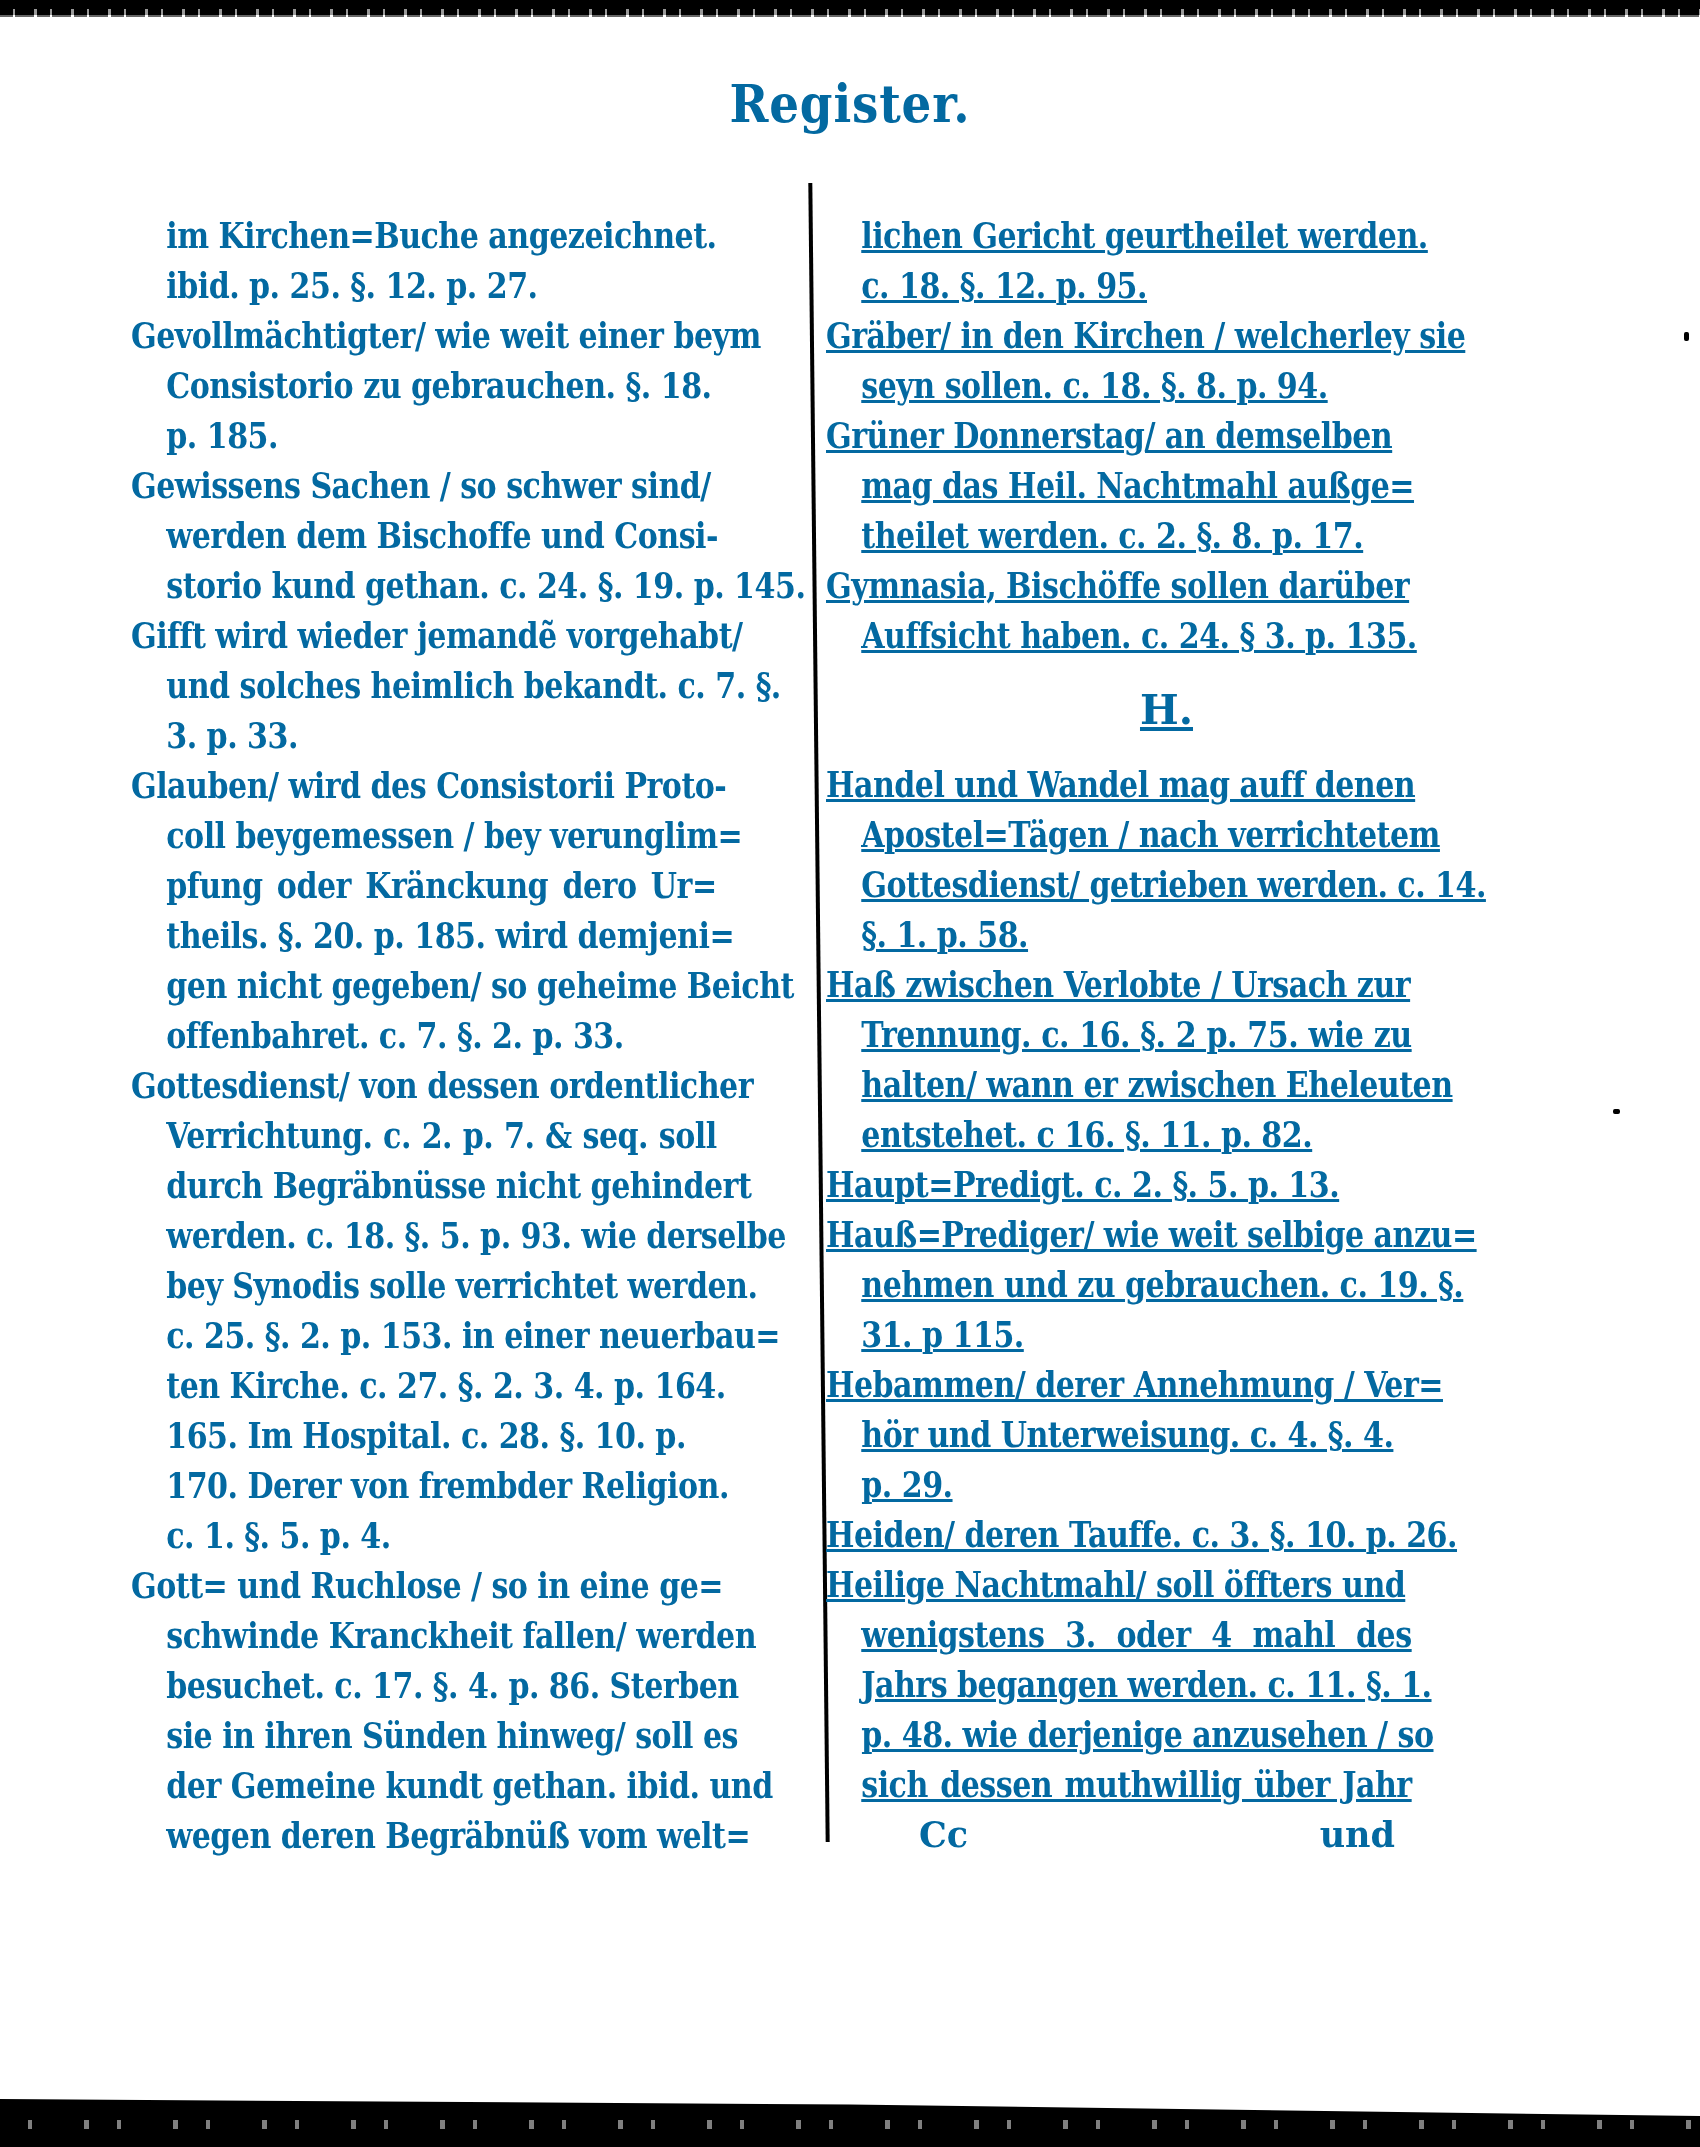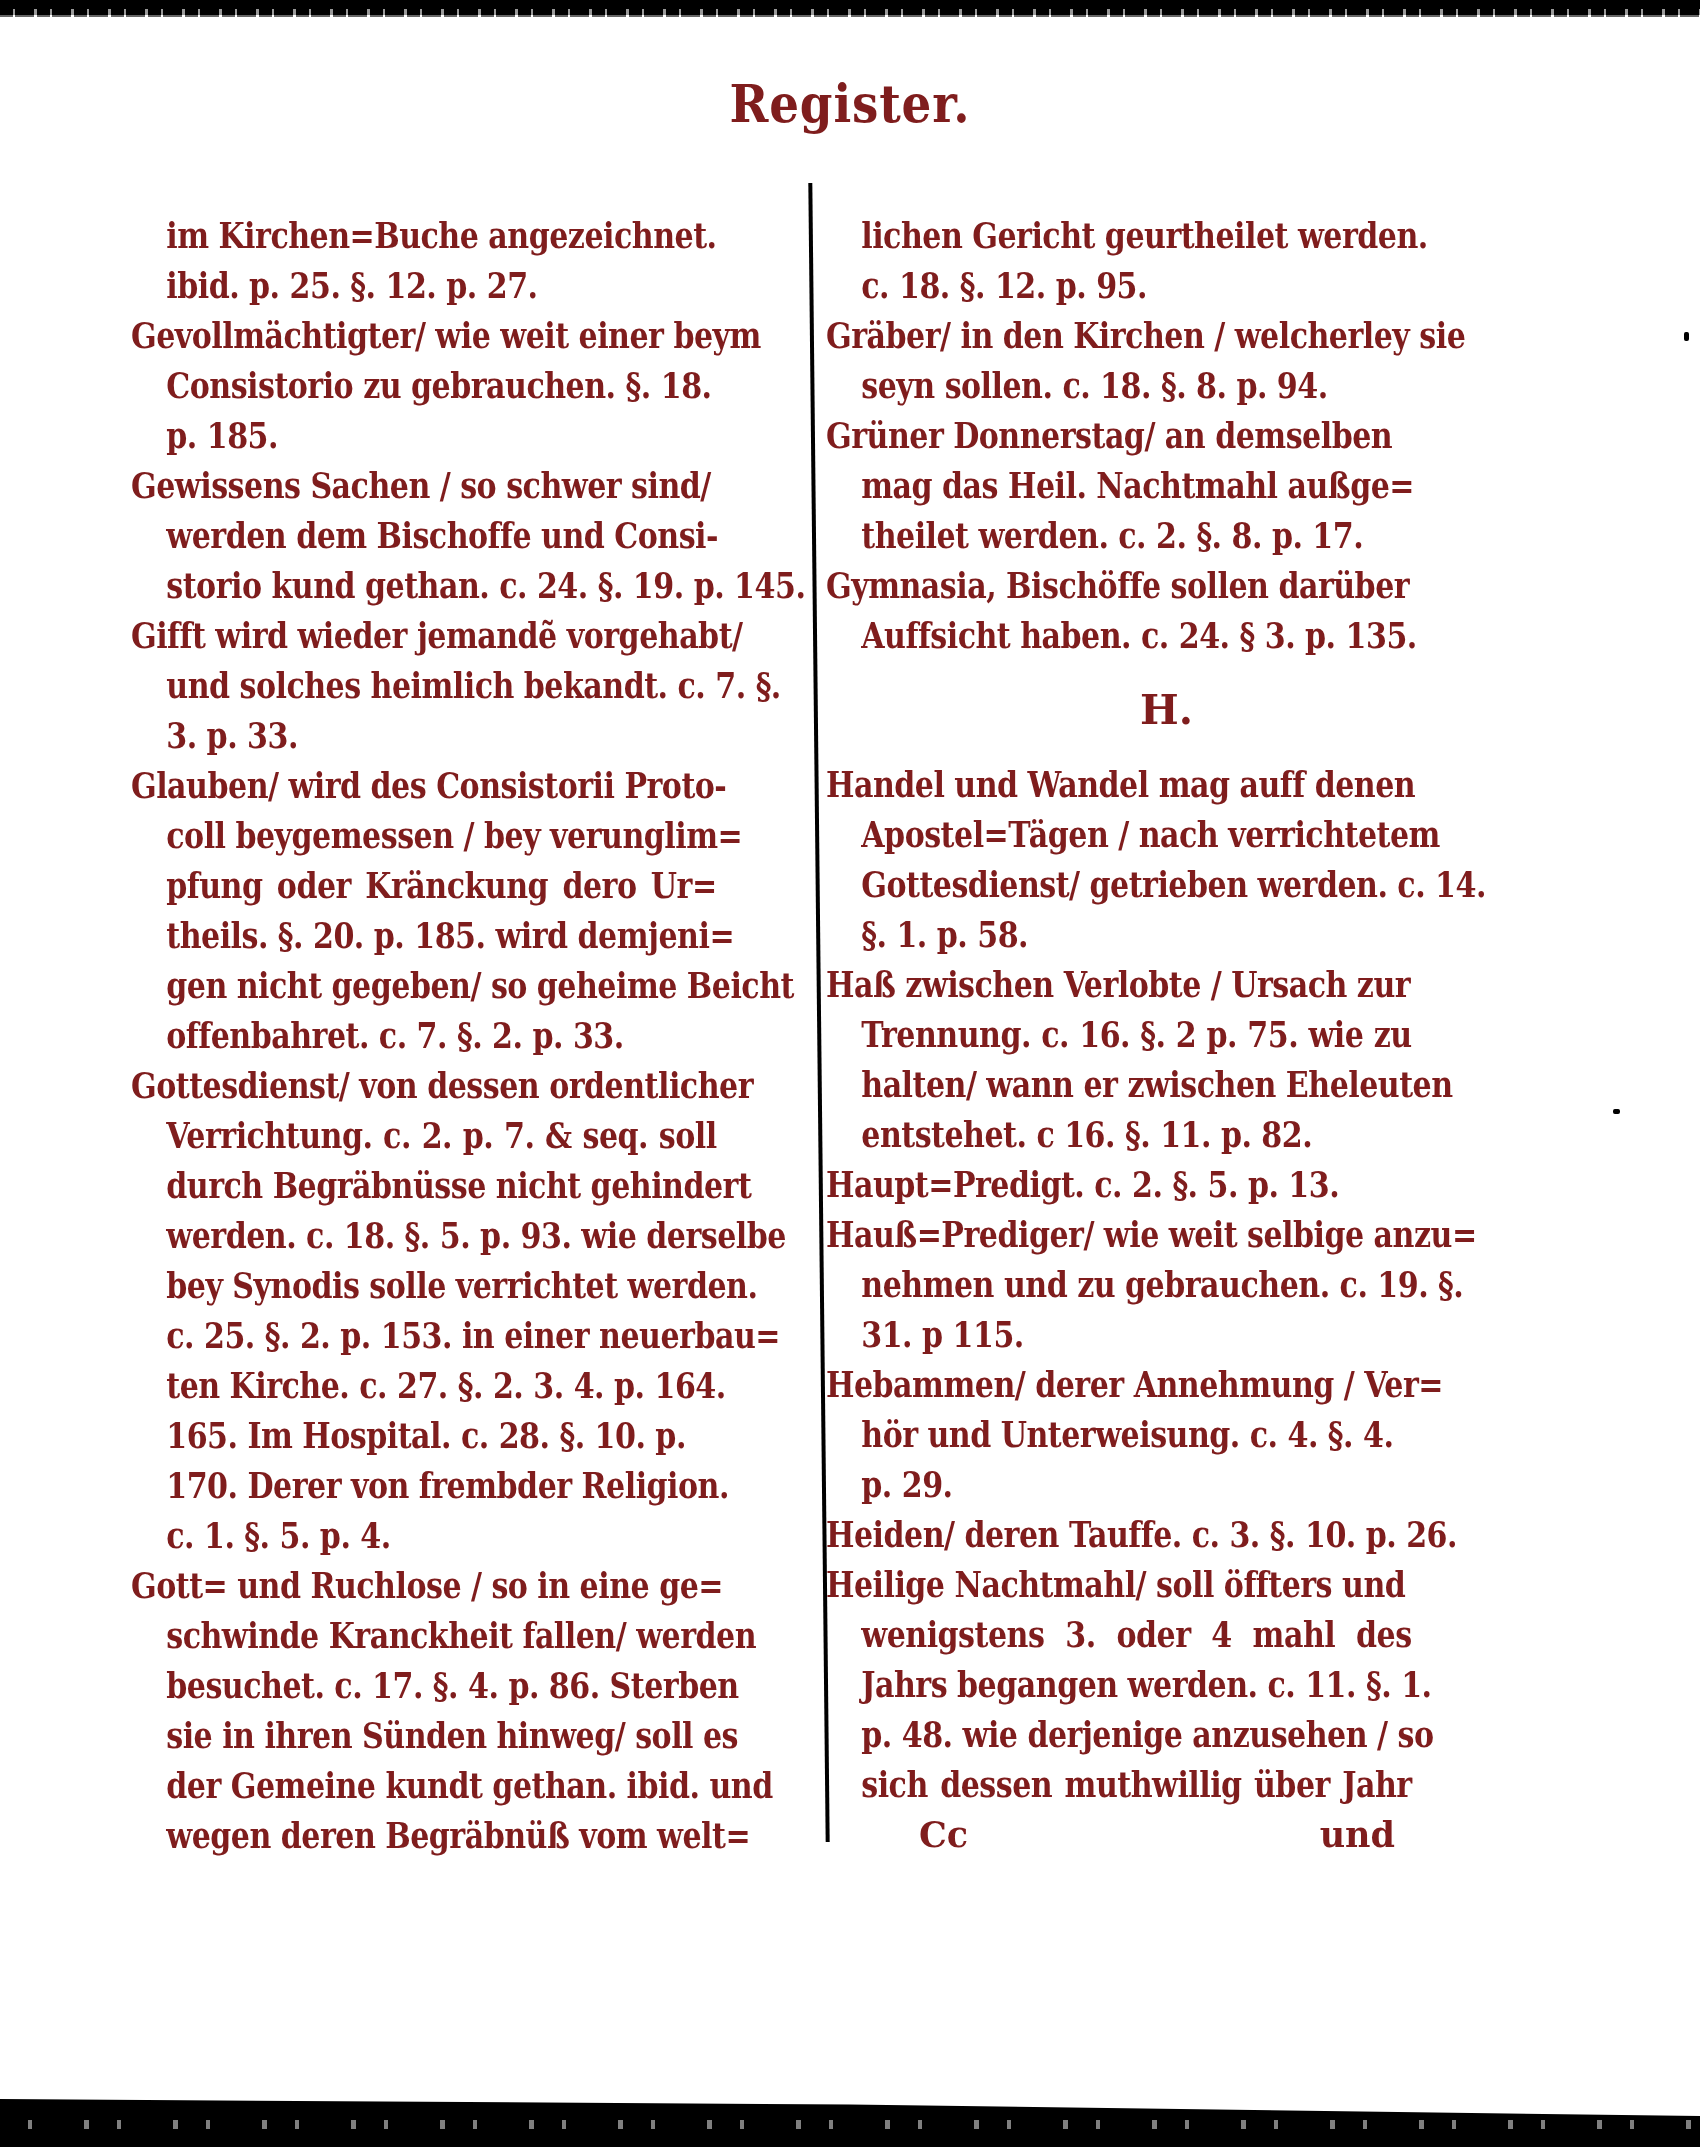--- a/index.html
+++ b/index.html
@@ -5,21 +5,21 @@
     html, body {
       margin: 0; padding: 0;
       width: 1700px; height: 2148px;
       background: #ffffff;
       overflow: hidden;
     }
     .page {
       position: relative;
       width: 1700px; height: 2148px;
       background: #ffffff;
-      color: #7f1d1d;
+      color: #0369a1;
       font-family: "DejaVu Serif", "Liberation Serif", serif;
     }
     .scan-edge-top {
       position: absolute; left: 0; top: 0;
       width: 1700px; height: 15px;
       background: #000;
     }
     .scan-edge-top::after {
       content: ""; position: absolute; left: 0; top: 9.3px;
       width: 100%; height: 7.5px;
@@ -47,21 +47,21 @@
       font-size: 52px;
       letter-spacing: 0.9px;
       transform: scaleX(0.9);
     }
     .column {
       position: absolute;
       top: 177px;
       margin-top: 34px;
     }
     .col-left  { left: 131px; width: 681px; }
-    .col-right { left: 826px; width: 681px; }
+    .col-right { left: 826px; width: 681px; text-decoration: underline; }
     .column-divider {
       position: absolute;
       left: 817px; top: 183px;
       width: 3.7px; height: 1659px;
       background: #000;
       transform: skewX(0.6deg);
     }
     .line {
       height: 50px;
       line-height: 50px;

